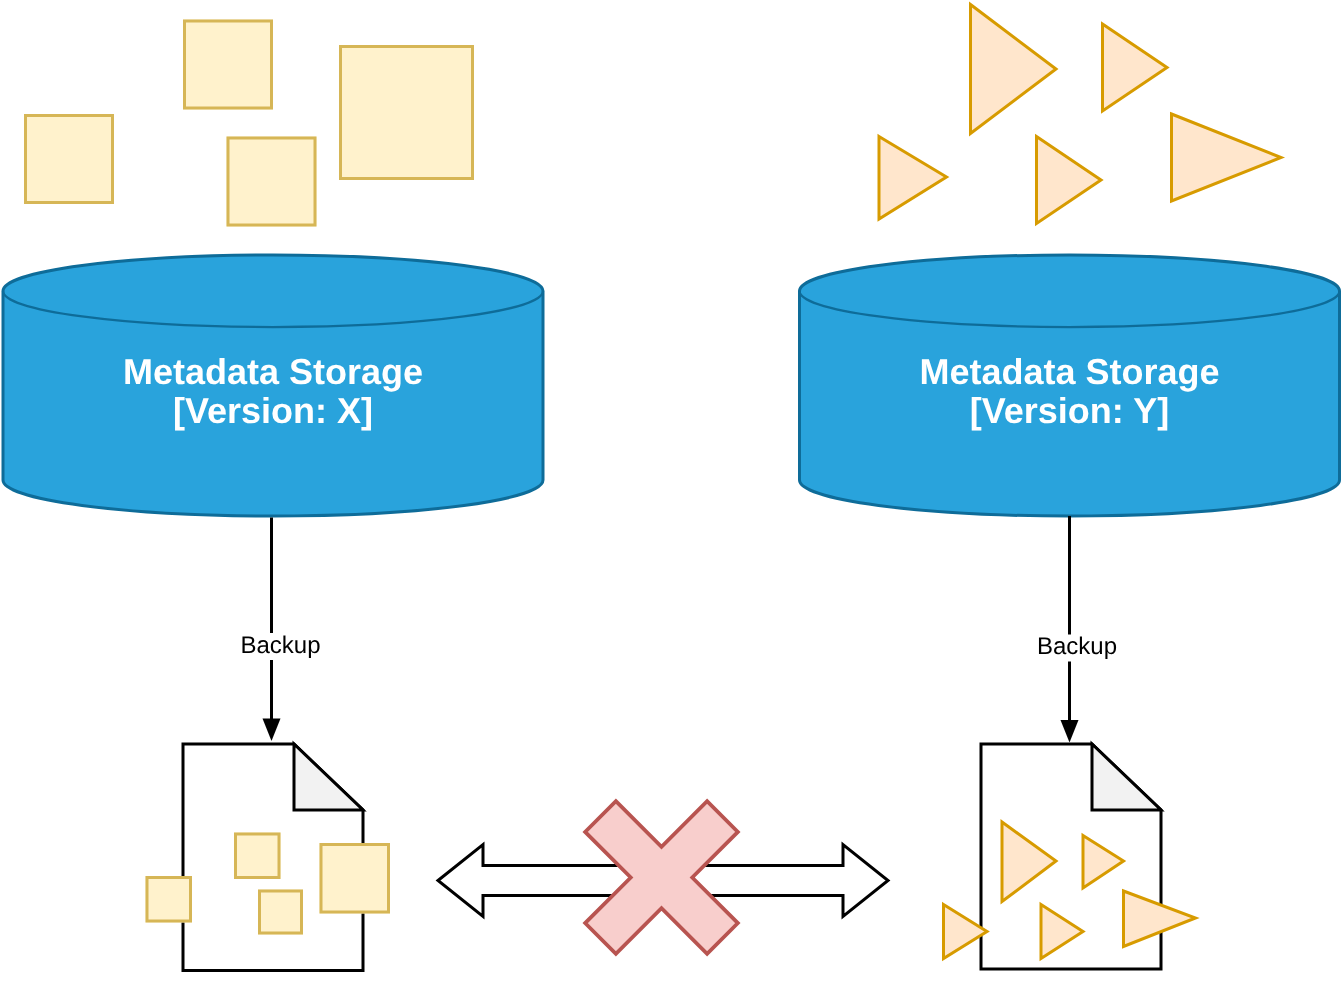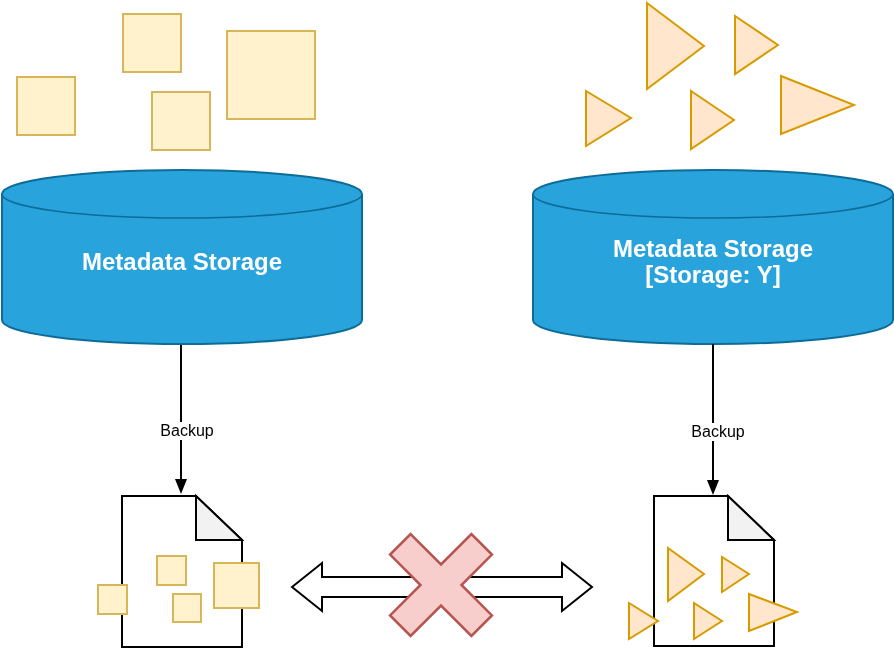--- a/index.html
+++ b/index.html
@@ -65,20 +65,21 @@
     <div class="sq" style="left:122px;top:13px;width:60px;height:60px;"></div>
     <div class="sq" style="left:151px;top:91px;width:60px;height:60px;"></div>
     <div class="sq" style="left:226px;top:30px;width:90px;height:90px;"></div>
 
     <svg style="left:0px;top:168px;" width="364" height="178" viewBox="0 0 364 178">
       <path class="cyl-body" d="M2,26 A180,24 0 0 1 362,26 L362,152 A180,24 0 0 1 2,152 Z"></path>
       <path class="cyl-rim" d="M2,26 A180,24 0 0 0 362,26"></path>
     </svg>
     <div class="storage-label" style="left:0px;top:168px;width:364px;height:178px;">
       <span>Metadata Storage</span>
+      <span>[Version: X]</span>
     </div>
 
     <svg style="left:171px;top:345px;" width="20" height="150" viewBox="0 0 20 150">
       <line class="conn-line" x1="10" y1="0" x2="10" y2="135"></line>
       <polygon class="conn-head" points="10,149 4,134 16,134"></polygon>
     </svg>
     <div class="backup-label" style="left:145px;top:422px;width:80px;">Backup</div>
 
     <svg style="left:121px;top:495px;" width="122" height="153" viewBox="0 0 122 153">
       <path class="doc-outline" d="M1,1 H75 L121,45 V152 H1 Z"></path>
@@ -108,21 +109,21 @@
     <svg class="tri" style="left:780px;top:75px;" width="75" height="60" viewBox="0 0 75 60">
       <polygon points="1,1 74,30 1,59"></polygon>
       </svg>
 
     <svg style="left:531px;top:168px;" width="364" height="178" viewBox="0 0 364 178">
       <path class="cyl-body" d="M2,26 A180,24 0 0 1 362,26 L362,152 A180,24 0 0 1 2,152 Z"></path>
       <path class="cyl-rim" d="M2,26 A180,24 0 0 0 362,26"></path>
     </svg>
     <div class="storage-label" style="left:531px;top:168px;width:364px;height:178px;">
       <span>Metadata Storage</span>
-      <span>[Storage: Y]</span>
+      <span>[Version: Y]</span>
     </div>
 
     <svg style="left:703px;top:344px;" width="20" height="152" viewBox="0 0 20 152">
       <line class="conn-line" x1="10" y1="0" x2="10" y2="137"></line>
       <polygon class="conn-head" points="10,151 4,136 16,136"></polygon>
     </svg>
     <div class="backup-label" style="left:676px;top:423px;width:80px;">Backup</div>
 
     <svg style="left:653px;top:495px;" width="122" height="152" viewBox="0 0 122 152">
       <path class="doc-outline" d="M1,1 H75 L121,45 V151 H1 Z"></path>

